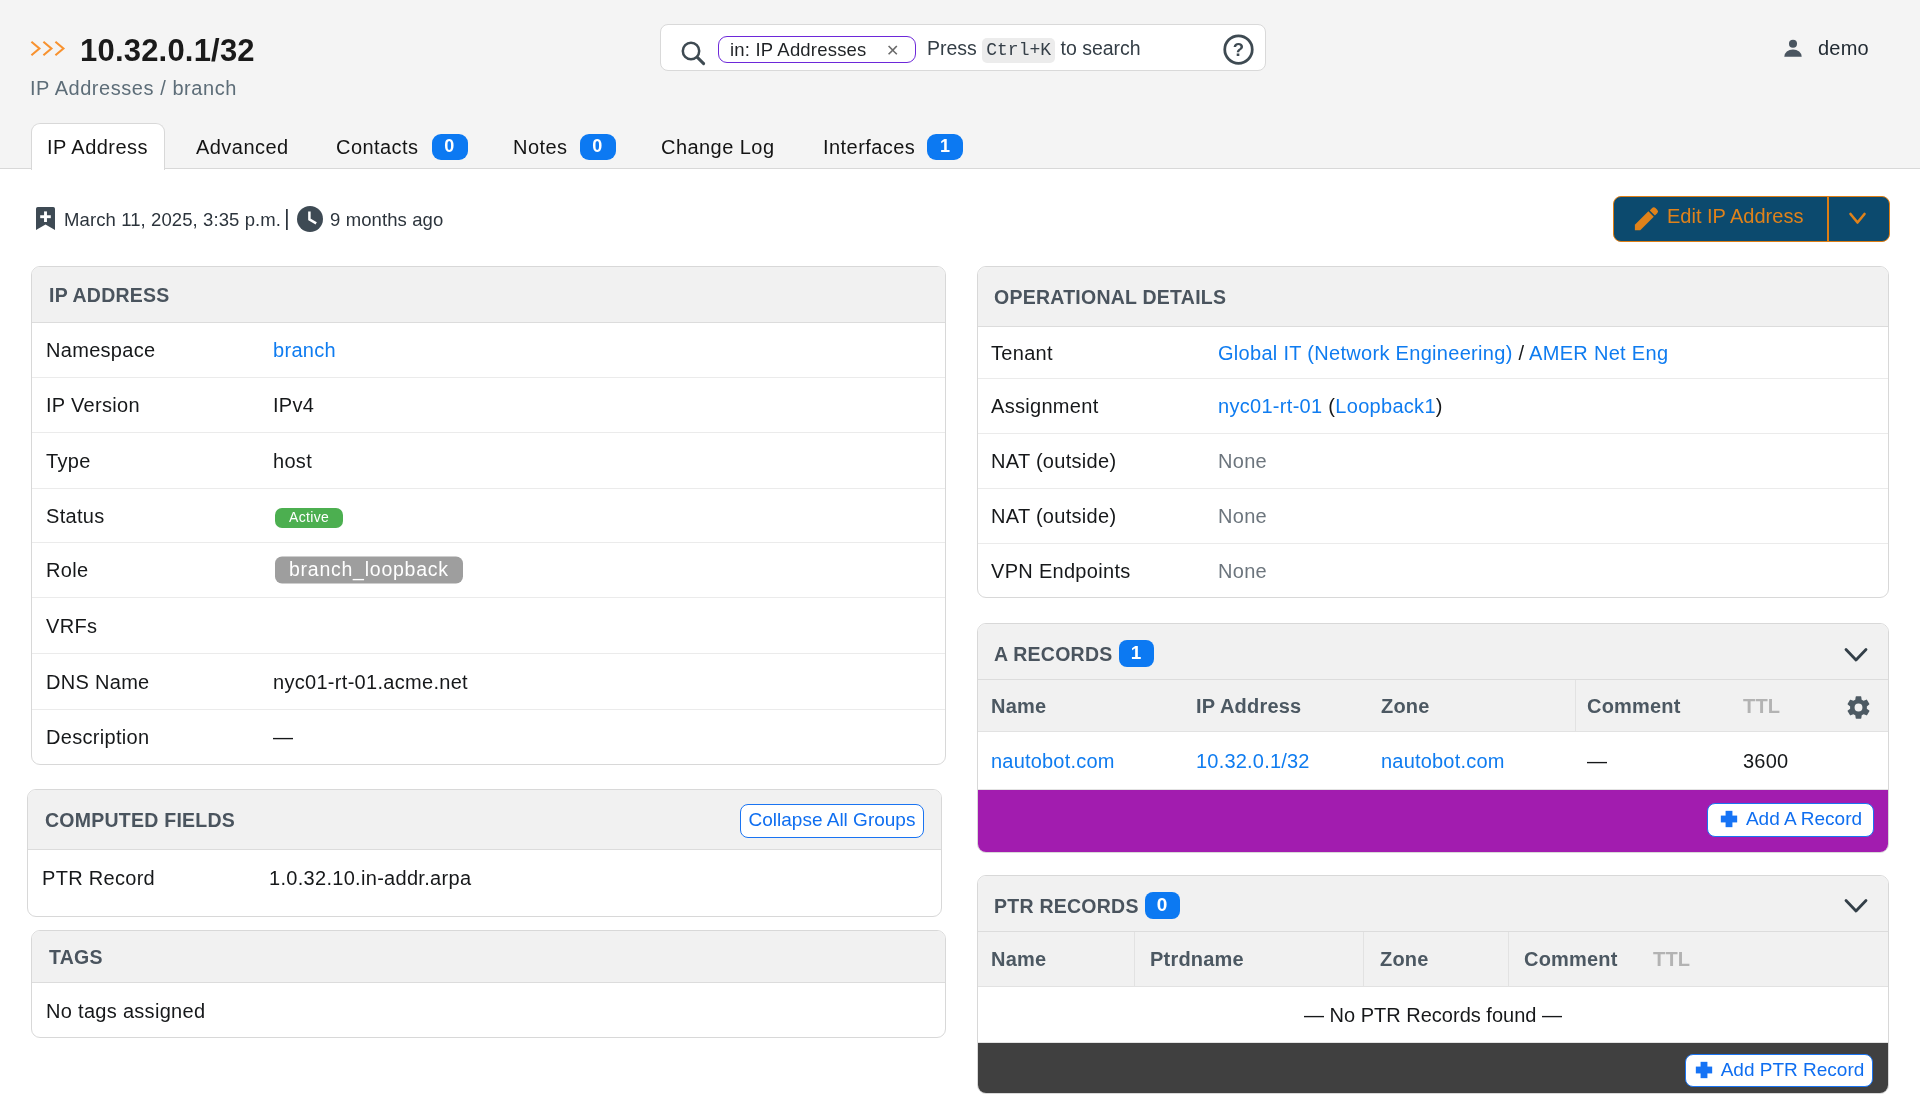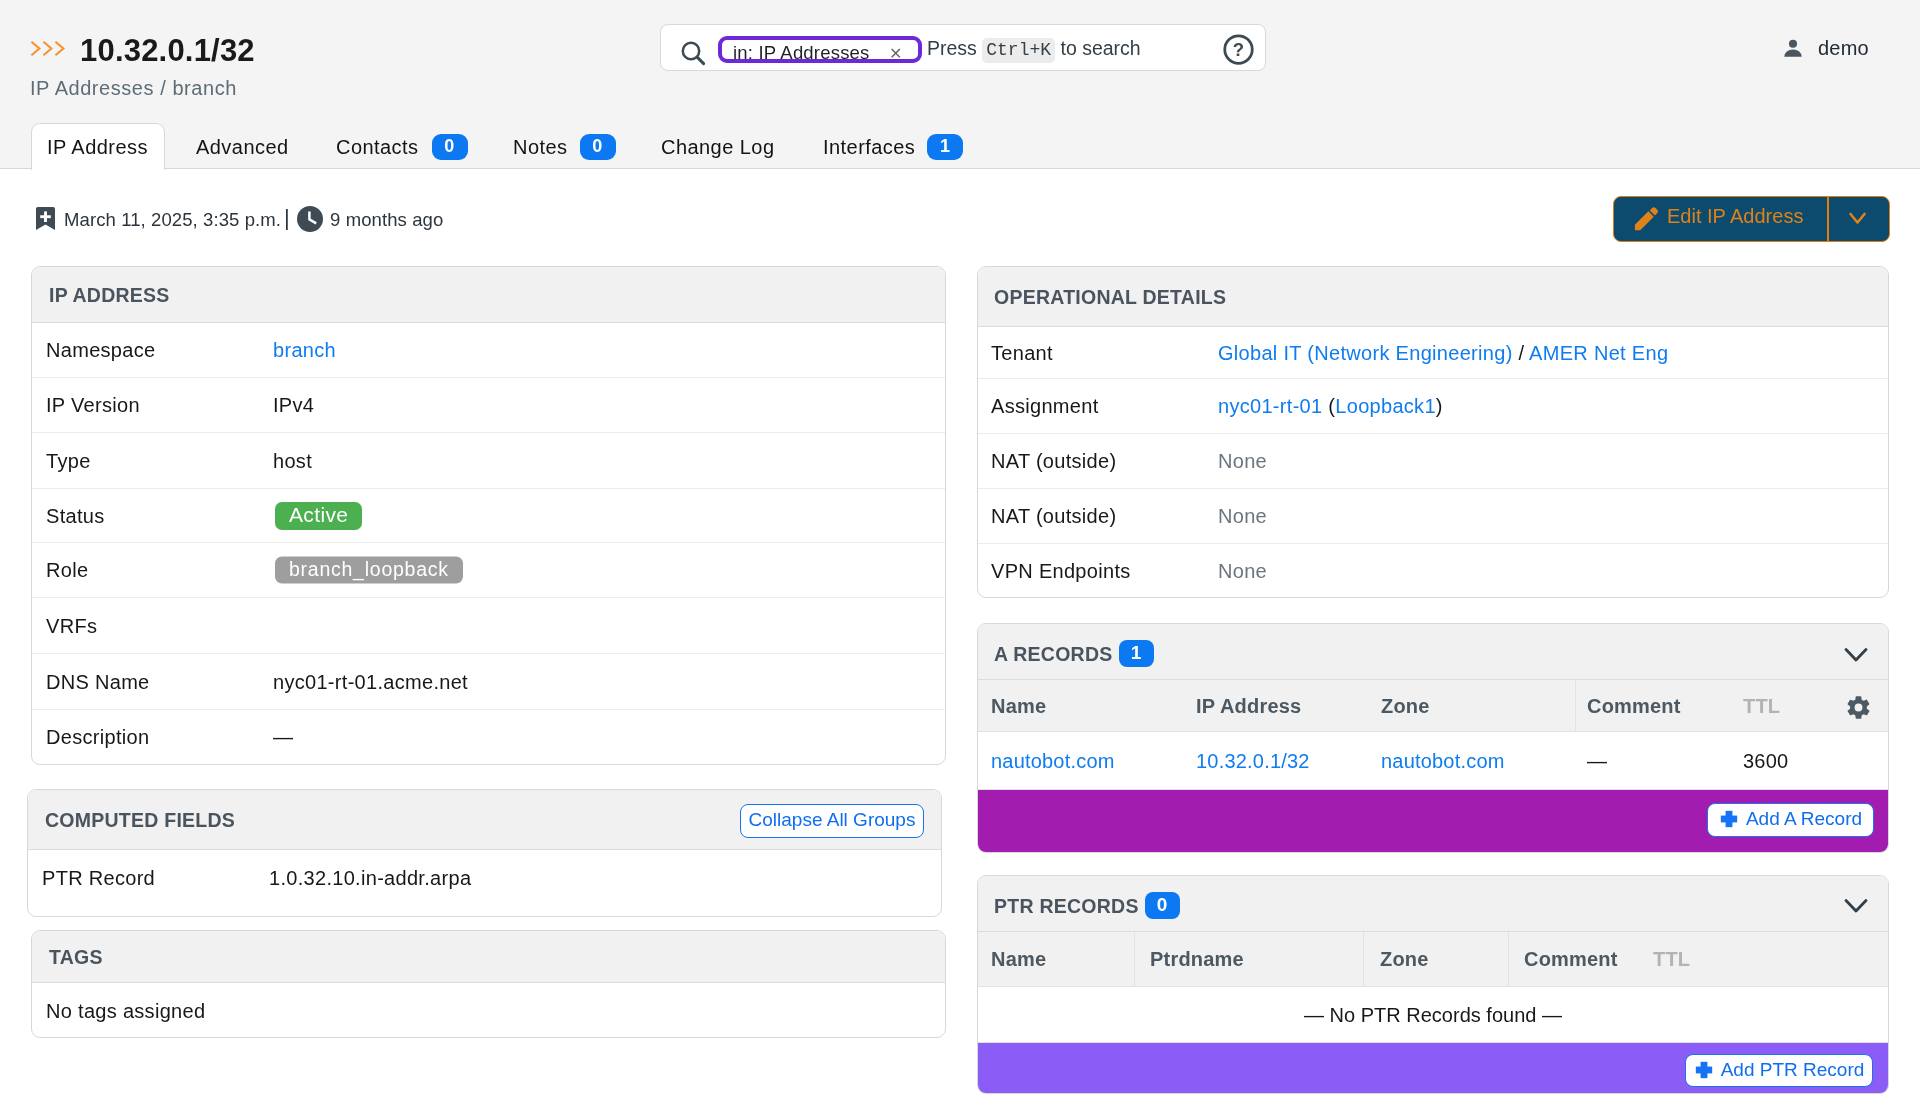--- a/index.html
+++ b/index.html
@@ -3,36 +3,36 @@
 <meta charset="utf-8">
 <style>
   * { margin:0; padding:0; box-sizing:border-box; }
   html,body { width:1920px; height:1110px; background:#fff; font-family:"Liberation Sans", sans-serif; overflow:hidden; }
   .abs { position:absolute; }
   body { position:relative; }
   .tophdr { position:absolute; left:0; top:0; width:1920px; height:169px; background:#f4f4f4; border-bottom:1px solid #d8d8d8; }
   .pagetitle { position:absolute; left:80px; top:33px; font-size:31px; font-weight:bold; color:#1a1a1a; letter-spacing:0.2px; }
   .breadcrumb { position:absolute; left:30px; top:77px; font-size:20px; color:#5d6d78; letter-spacing:0.55px; }
   .searchbox { position:absolute; left:660px; top:24px; width:606px; height:47px; background:#fff; border:1px solid #d9d9d9; border-radius:8px; }
-  .pill { position:absolute; left:57px; top:11px; height:27px; border:4px solid #6d28d9; border-radius:9px; font-size:18.5px; color:#1f2225; padding:0 16px 0 11px; line-height:25px; background:#fff; letter-spacing:0.2px; }
+  .pill { position:absolute; left:57px; top:11px; height:27px; border:1px solid #6d28d9; border-radius:9px; font-size:18.5px; color:#1f2225; padding:0 16px 0 11px; line-height:25px; background:#fff; letter-spacing:0.2px; }
   .kbd { display:inline-block; background:#ececec; border-radius:5px; font-family:"Liberation Mono", monospace; font-size:18px; color:#353f48; padding:2px 4px 3px 4px; }
   .tabtxt { position:absolute; top:136px; font-size:20px; color:#141414; white-space:nowrap; letter-spacing:0.45px; }
   .activetab { position:absolute; left:31px; top:123px; width:134px; height:47px; background:#fff; border:1px solid #d8d8d8; border-bottom:none; border-radius:9px 9px 0 0; z-index:3; }
   .tabbadge { display:inline-block; background:#0c79f2; color:#fff; border-radius:9px; font-size:18px; font-weight:bold; text-align:center; padding:2px 0 3px 0; width:36px; position:relative; top:-2px; }
   .editbtn { position:absolute; left:1613px; top:196px; width:277px; height:46px; border:1.5px solid #dd7e14; border-radius:8px; background:#0c4a6e; }
   .panel { position:absolute; background:#fff; border:1px solid #d8d8d8; border-radius:9px; }
   .phead { background:#f1f1f1; border-bottom:1px solid #dcdcdc; border-radius:8px 8px 0 0; position:relative; }
   .ptitle { font-weight:bold; color:#4a545e; font-size:19.5px; letter-spacing:0.25px; }
   .prow { position:relative; border-bottom:1px solid #ebebeb; }
   .prow:last-child { border-bottom:none; }
   .plabel { position:absolute; left:14px; top:50%; transform:translateY(-50%); font-size:20px; color:#16181a; white-space:nowrap; letter-spacing:0.3px; }
   .pval { position:absolute; left:241px; top:50%; transform:translateY(-50%); font-size:20px; color:#16181a; white-space:nowrap; letter-spacing:0.3px; }
   a.lnk { color:#0f7cf0; text-decoration:none; }
   .none { color:#6c757d; }
-  .badge-green { display:inline-block; background:#4caf50; color:#fff; border-radius:7px; font-size:21px; padding:1px 14px 3px 14px; letter-spacing:0.35px; margin-left:2px; }
+  .badge-green { display:inline-block; background:#4caf50; color:#fff; border-radius:7px; font-size:14px; padding:1px 14px 3px 14px; letter-spacing:0.35px; margin-left:2px; }
   .badge-gray { display:inline-block; background:#9e9e9e; color:#fff; border-radius:7px; font-size:19.5px; padding:1px 14px 3px 14px; letter-spacing:0.75px; margin-left:2px; }
   .cbadge { display:inline-block; background:#0c79f2; color:#fff; border-radius:8px; font-size:19px; font-weight:bold; text-align:center; padding:2px 0 3px 0; width:35px; vertical-align:2px; margin-left:6px; }
   .addbtn { position:absolute; background:#fff; border:1.5px solid #1a74f2; border-radius:8px; color:#0f6ef0; font-size:19px; text-align:center; }
   .thdr { font-size:20px; font-weight:bold; color:#4c5862; position:absolute; top:50%; transform:translateY(-50%); white-space:nowrap; letter-spacing:0.2px; }
   .vline { position:absolute; top:0; bottom:0; width:1px; background:#e2e2e2; }
 </style>
 </head>
 <body>
 <div class="tophdr"></div>
 
@@ -226,20 +226,20 @@
     <div class="thdr" style="left:402px">Zone</div>
     <div class="thdr" style="left:546px">Comment</div>
     <div class="thdr" style="left:675px;color:#b3b3b3">TTL</div>
     <div class="vline" style="left:156px"></div>
     <div class="vline" style="left:385px"></div>
     <div class="vline" style="left:530px"></div>
   </div>
   <div style="position:relative;height:56px;border-bottom:1px solid #e2e2e2">
     <div style="position:absolute;left:0;right:0;top:50%;transform:translateY(-50%);text-align:center;font-size:20px;color:#16181a">— No PTR Records found —</div>
   </div>
-  <div style="position:relative;height:50px;background:#8b5cf6;border-radius:0 0 8px 8px">
+  <div style="position:relative;height:50px;background:#404040;border-radius:0 0 8px 8px">
     <div class="addbtn" style="left:707px;top:11px;width:188px;height:33px;line-height:29px">
       <svg style="vertical-align:-4px;margin-right:7px" width="20" height="20" viewBox="0 0 24 24" fill="#1673f5">
           <rect x="7.9" y="2.2" width="8.2" height="19.6"></rect>
           <rect x="2.2" y="7.9" width="19.6" height="8.2"></rect>
         </svg>Add PTR Record</div>
   </div>
 </div>
 
 </body></html>

